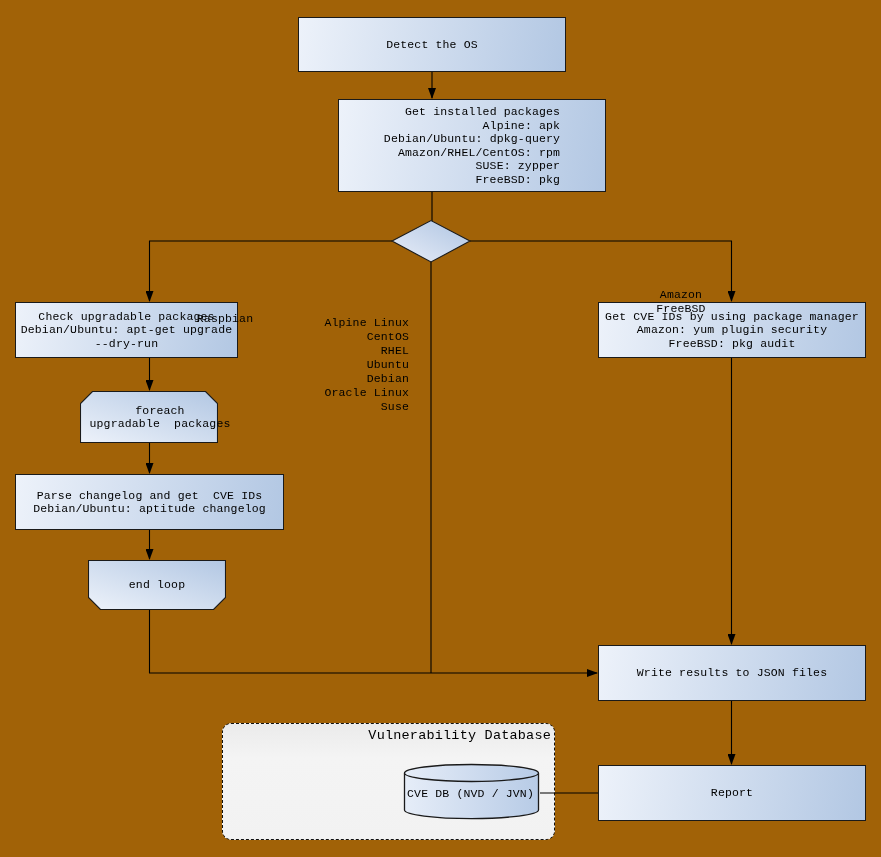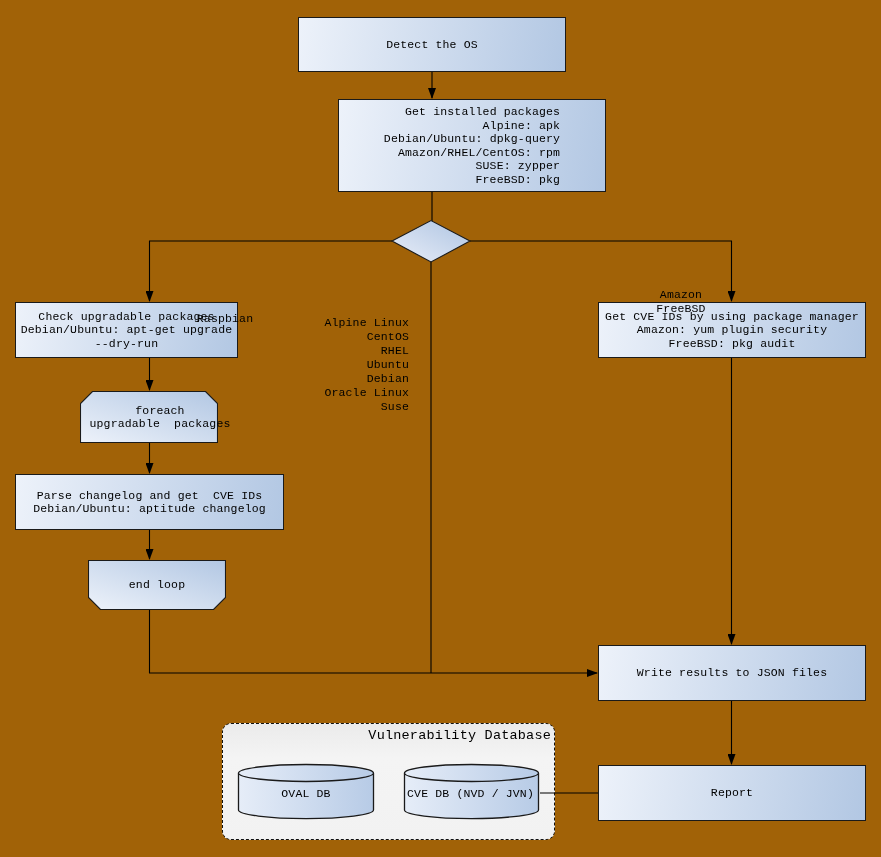--- a/index.html
+++ b/index.html
@@ -172,33 +172,20 @@
 Debian
 Oracle Linux
 Suse</div>
   <div class="edge-label" id="label-amazon">Amazon
 FreeBSD</div>
 
   <div id="db-container">
     <div id="db-title">Vulnerability Database</div>
   </div>
 
-  <div class="shape-node cyl" id="cyl-oval">
-    <svg width="138" height="58">
-      <defs>
-          <linearGradient id="grad-c1" x1="0" y1="0" x2="1" y2="0">
-        <stop offset="0" stop-color="#e6edf8"></stop>
-            <stop offset="1" stop-color="#b7cbe6"></stop>
-      </linearGradient>
-        </defs>
-      <path d="M1.5,10 L1.5,47 A67,8.5 0 0 0 136.5,47 L136.5,10" fill="url(#grad-c1)" stroke="#1a1a1a" stroke-width="1.3"></path>
-      <ellipse cx="69" cy="10" rx="67.5" ry="8.5" fill="url(#grad-c1)" stroke="#1a1a1a" stroke-width="1.3"></ellipse>
-    </svg>
-    <span class="txt">OVAL DB</span>
-  </div>
 
   <div class="shape-node cyl" id="cyl-cve">
     <svg width="137" height="58">
       <defs>
           <linearGradient id="grad-c2" x1="0" y1="0" x2="1" y2="0">
         <stop offset="0" stop-color="#e6edf8"></stop>
             <stop offset="1" stop-color="#b7cbe6"></stop>
       </linearGradient>
         </defs>
       <path d="M1.5,10 L1.5,47 A66.5,8.5 0 0 0 135.5,47 L135.5,10" fill="url(#grad-c2)" stroke="#1a1a1a" stroke-width="1.3"></path>

